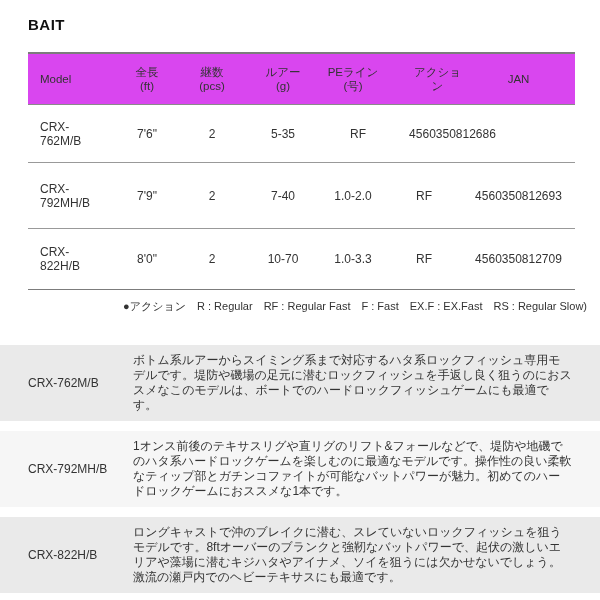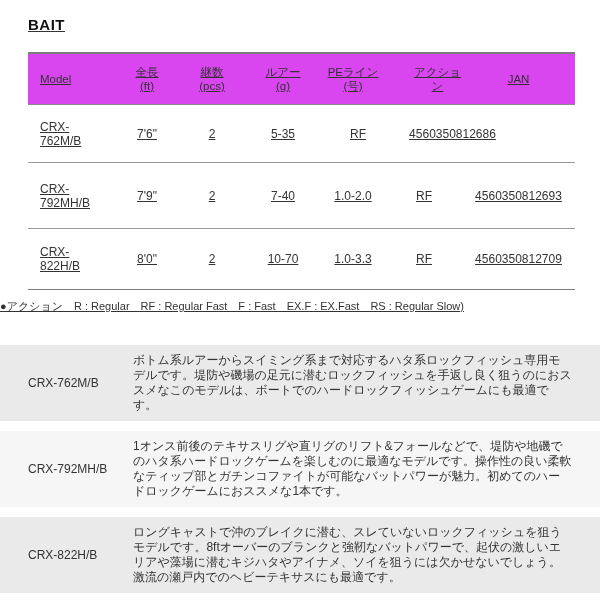--- a/index.html
+++ b/index.html
@@ -1,36 +1,36 @@
 <!DOCTYPE html>
 <html><head>
 <meta charset="utf-8">
 <style>
   html,body{margin:0;padding:0;background:#ffffff;}
   body{width:600px;height:600px;font-family:"Liberation Sans","DejaVu Sans",sans-serif;color:#333;overflow:hidden;}
-  .page{width:600px;height:449px;position:relative;text-decoration:underline;}
+  .page{width:600px;height:449px;position:relative;}
 
   .title{font-size:15px;font-weight:bold;color:#111;margin:0;padding:16px 0 0 28px;letter-spacing:.5px;}
 
   
   .spec-table{margin:19px 25px 0 28px;width:547px;border-top:2px solid #7c7c7c;border-bottom:1px solid #7c7c7c;box-sizing:border-box;}
   .spec-header{display:flex;background:#d946ef;min-height:50px;border-bottom:1px solid #8a8a8a;font-size:11.5px;color:#333;}
   .spec-row{display:flex;min-height:57px;font-size:12px;color:#333;background:#fff;}
   .spec-row + .spec-row{border-top:1px solid #999;}
   .spec-row:nth-of-type(3){min-height:65px;}
   .spec-row:nth-of-type(4){min-height:60px;}
 
   .cell{display:flex;flex-direction:column;justify-content:center;align-items:center;box-sizing:border-box;text-align:center;line-height:14px;}
   .w0{width:88px;align-items:flex-start;text-align:left;padding-left:12px;}
   .w1{width:62px;}.w2{width:68px;}.w3{width:74px;text-align:center;}.w4{width:66px;}.w5{width:76px;}.w6{width:113px;}
   .w0 .val{max-width:68px;word-break:break-word;}
   .w5 .lbl{display:inline-block;max-width:50px;margin-left:27px;}
   .sub:empty{display:none;}
 
-  .action-note{text-align:left;margin:9px 13px 0 0;font-size:11px;color:#333;}
+  .action-note{text-align:right;margin:9px 13px 0 0;font-size:11px;color:#333;}
 
   
   .desc-section{position:absolute;left:0;top:345px;width:600px;}
   .desc-row{display:flex;align-items:center;padding:8px 0;margin-bottom:10px;min-height:46px;box-sizing:content-box;}
   .desc-row.stripe-dark{background:#eaeaea;}
   .desc-row.stripe-light{background:#f6f6f6;}
   .desc-model{width:105px;padding-left:28px;flex-shrink:0;font-size:12px;color:#333;}
   .desc-text{flex:1;padding-right:28px;font-size:12px;line-height:15px;color:#333;}
 </style>
 </head>

